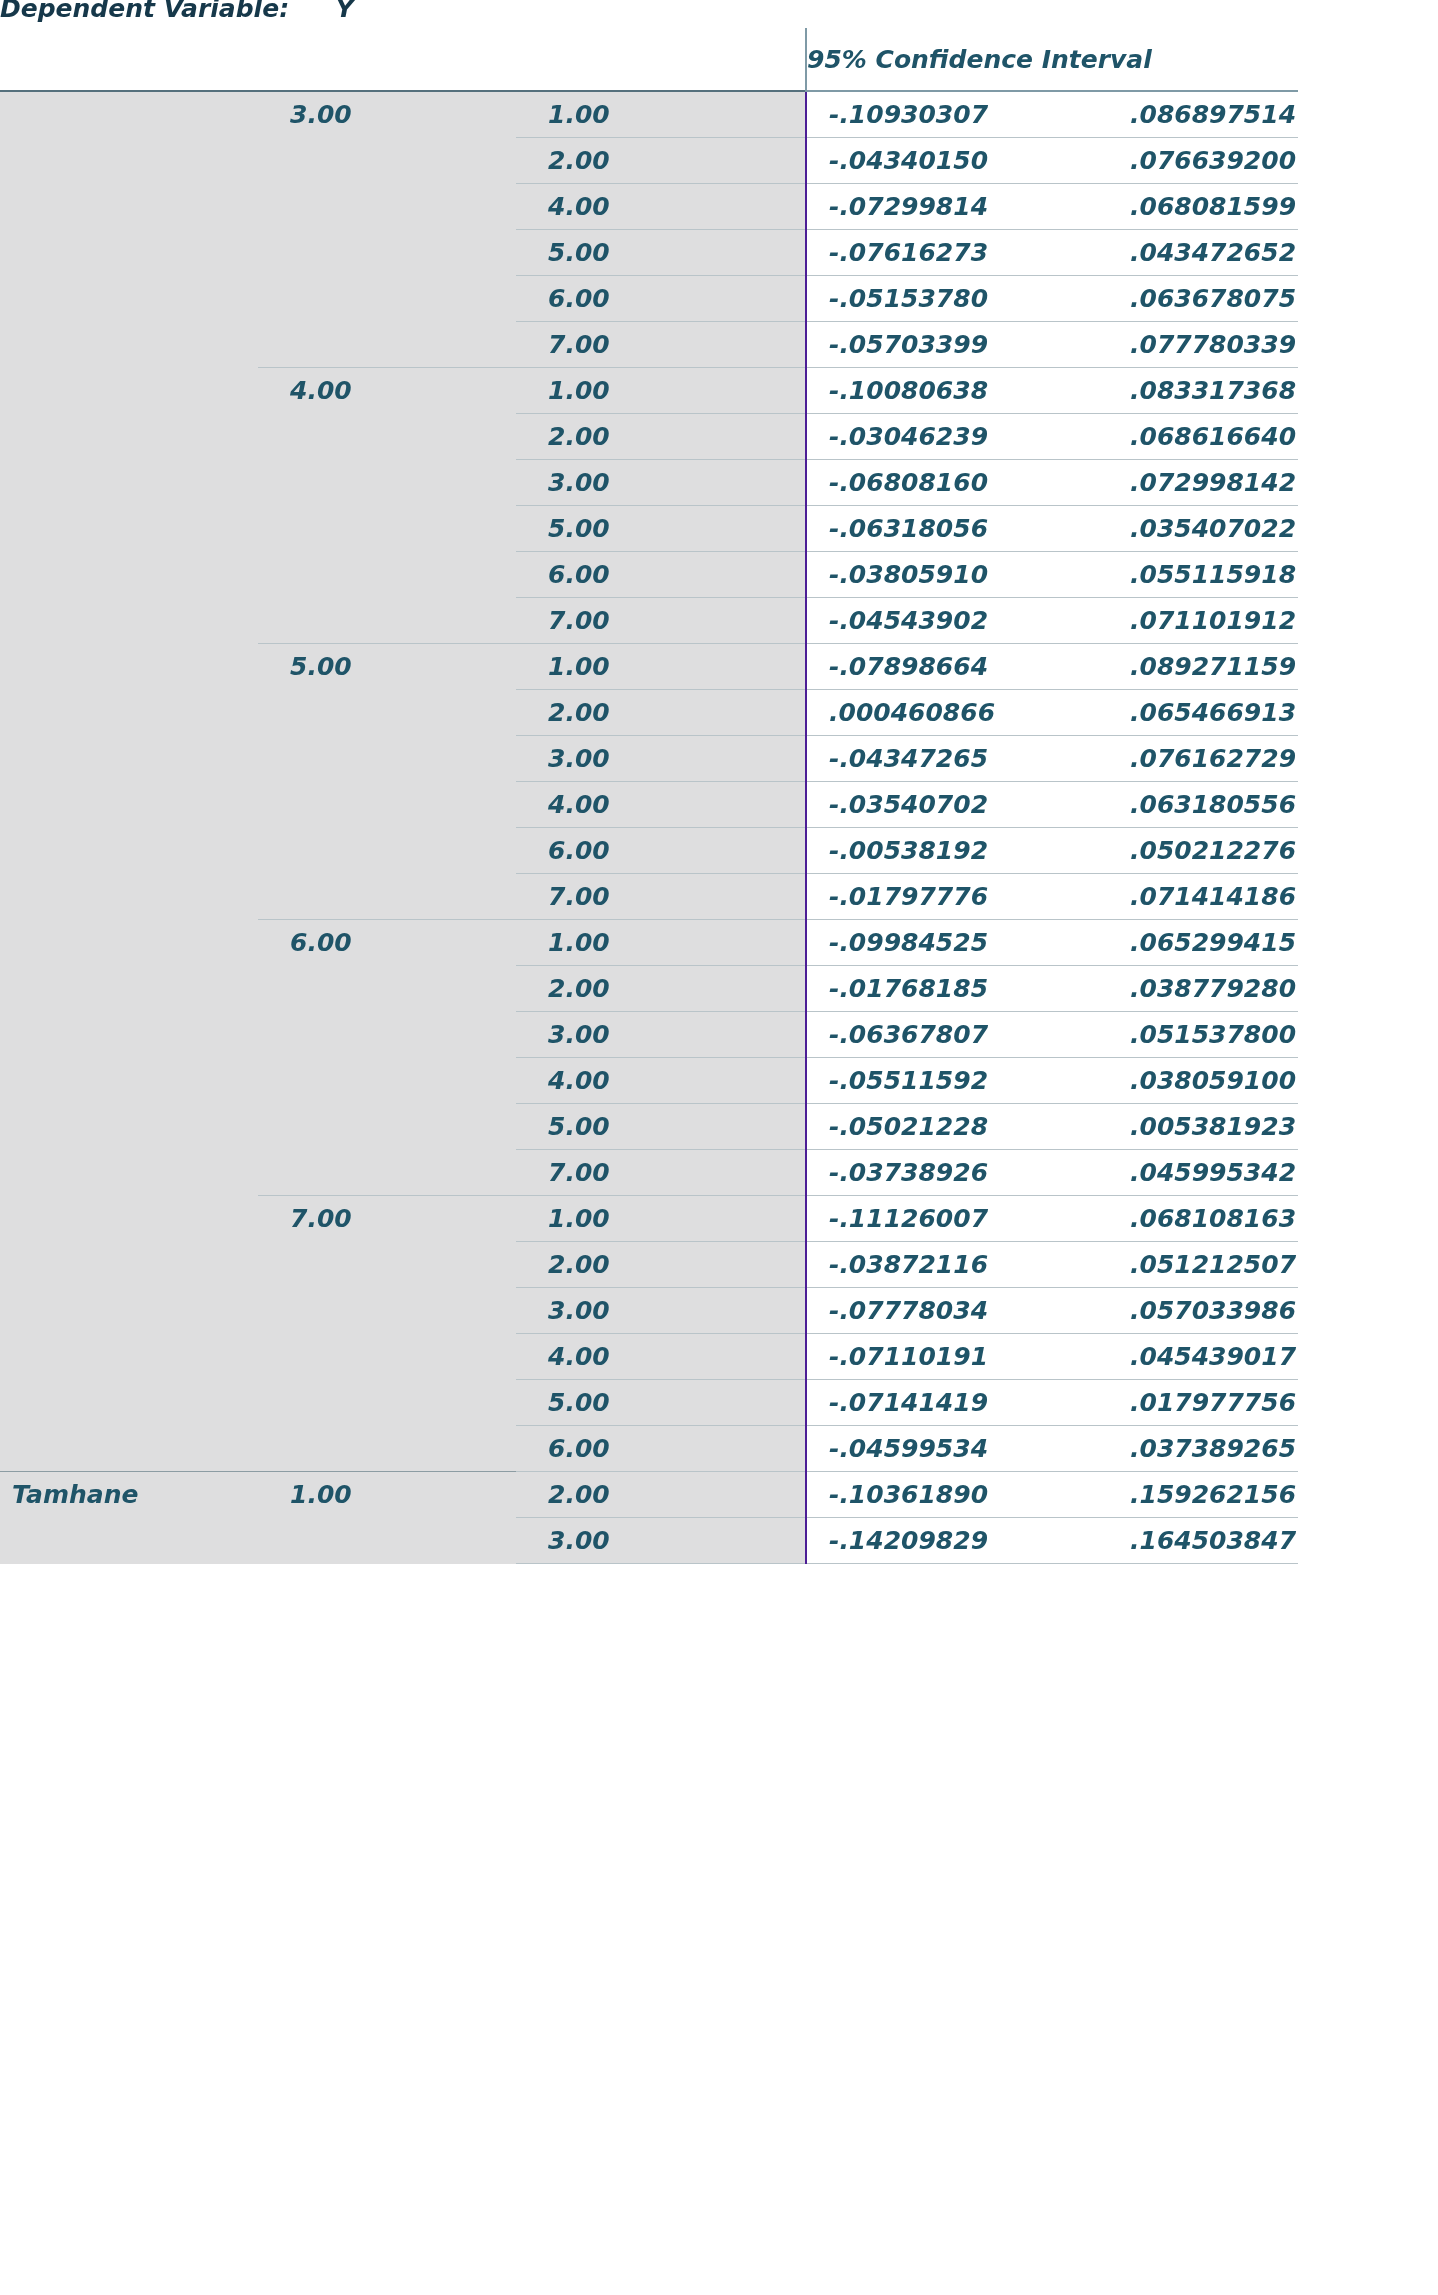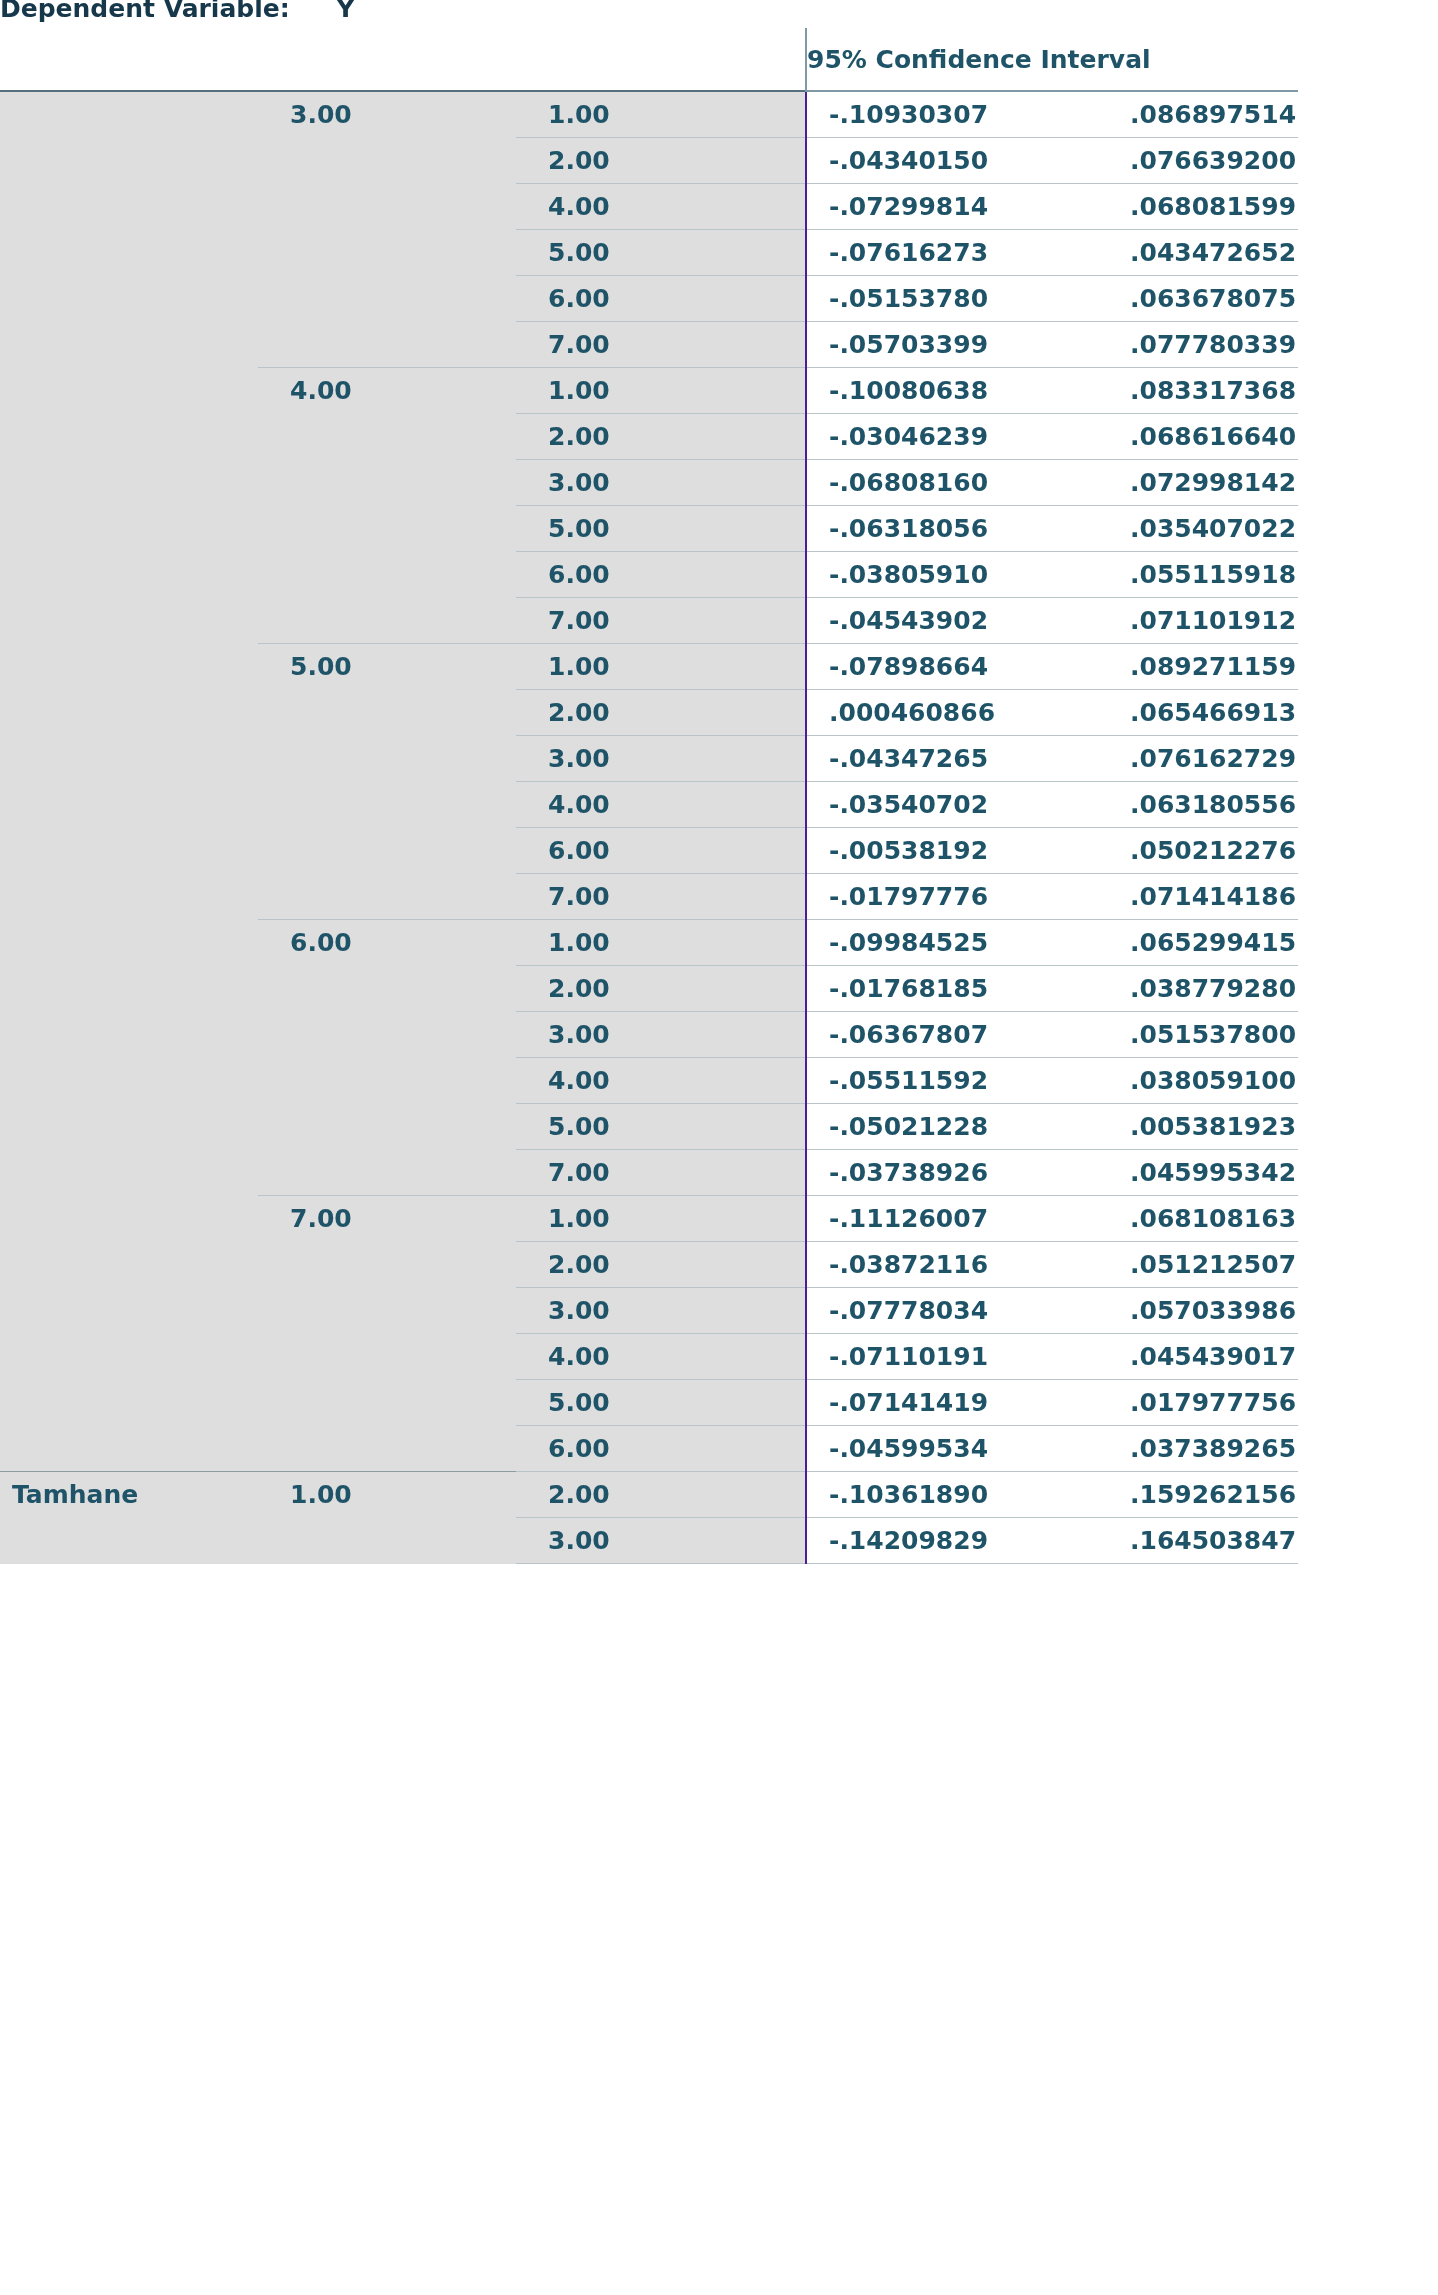--- a/index.html
+++ b/index.html
@@ -10,20 +10,21 @@
   body {
     width: 1438px;
     font-family: "DejaVu Sans", sans-serif;
     color: #1f4e5f;
   }
   .page {
     position: relative;
     width: 1298px;
     height: 2295px;
     overflow: hidden;
+    font-style: italic;
   }
   .title-row {
     position: absolute;
     top: -6px;
     left: 0;
     font-size: 25px;
     font-weight: bold;
     color: #16384a;
     white-space: nowrap;
   }

